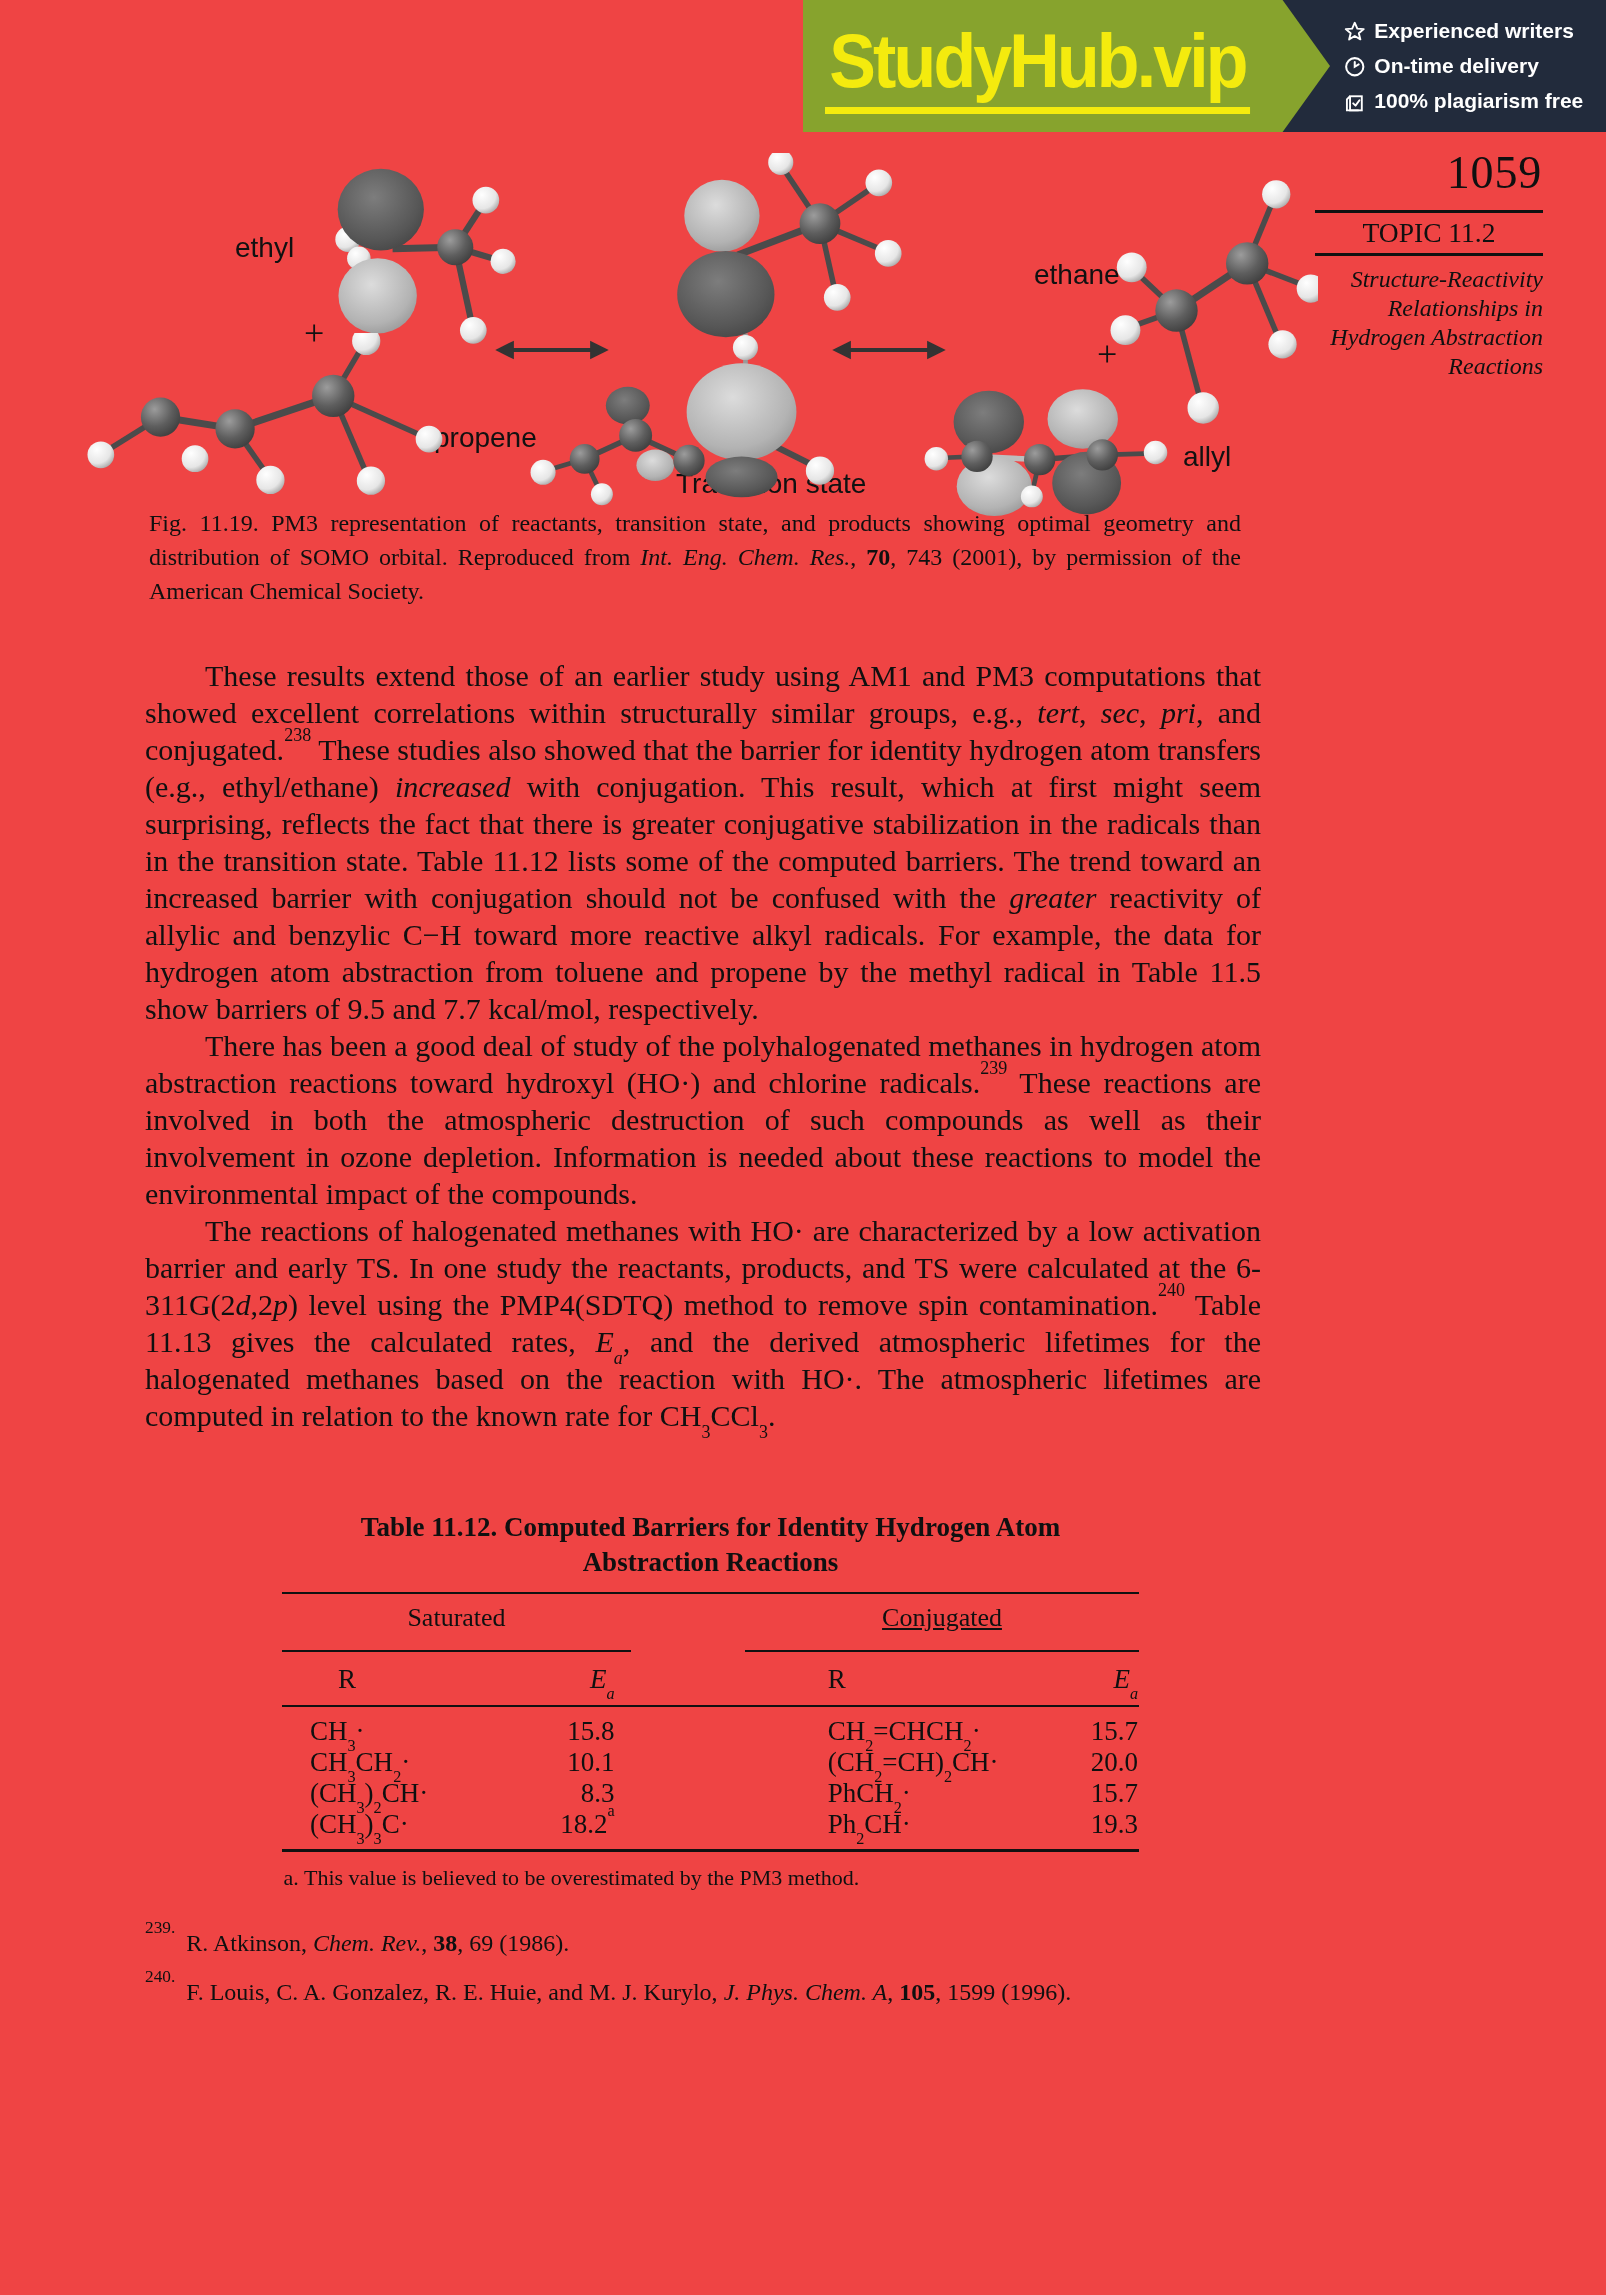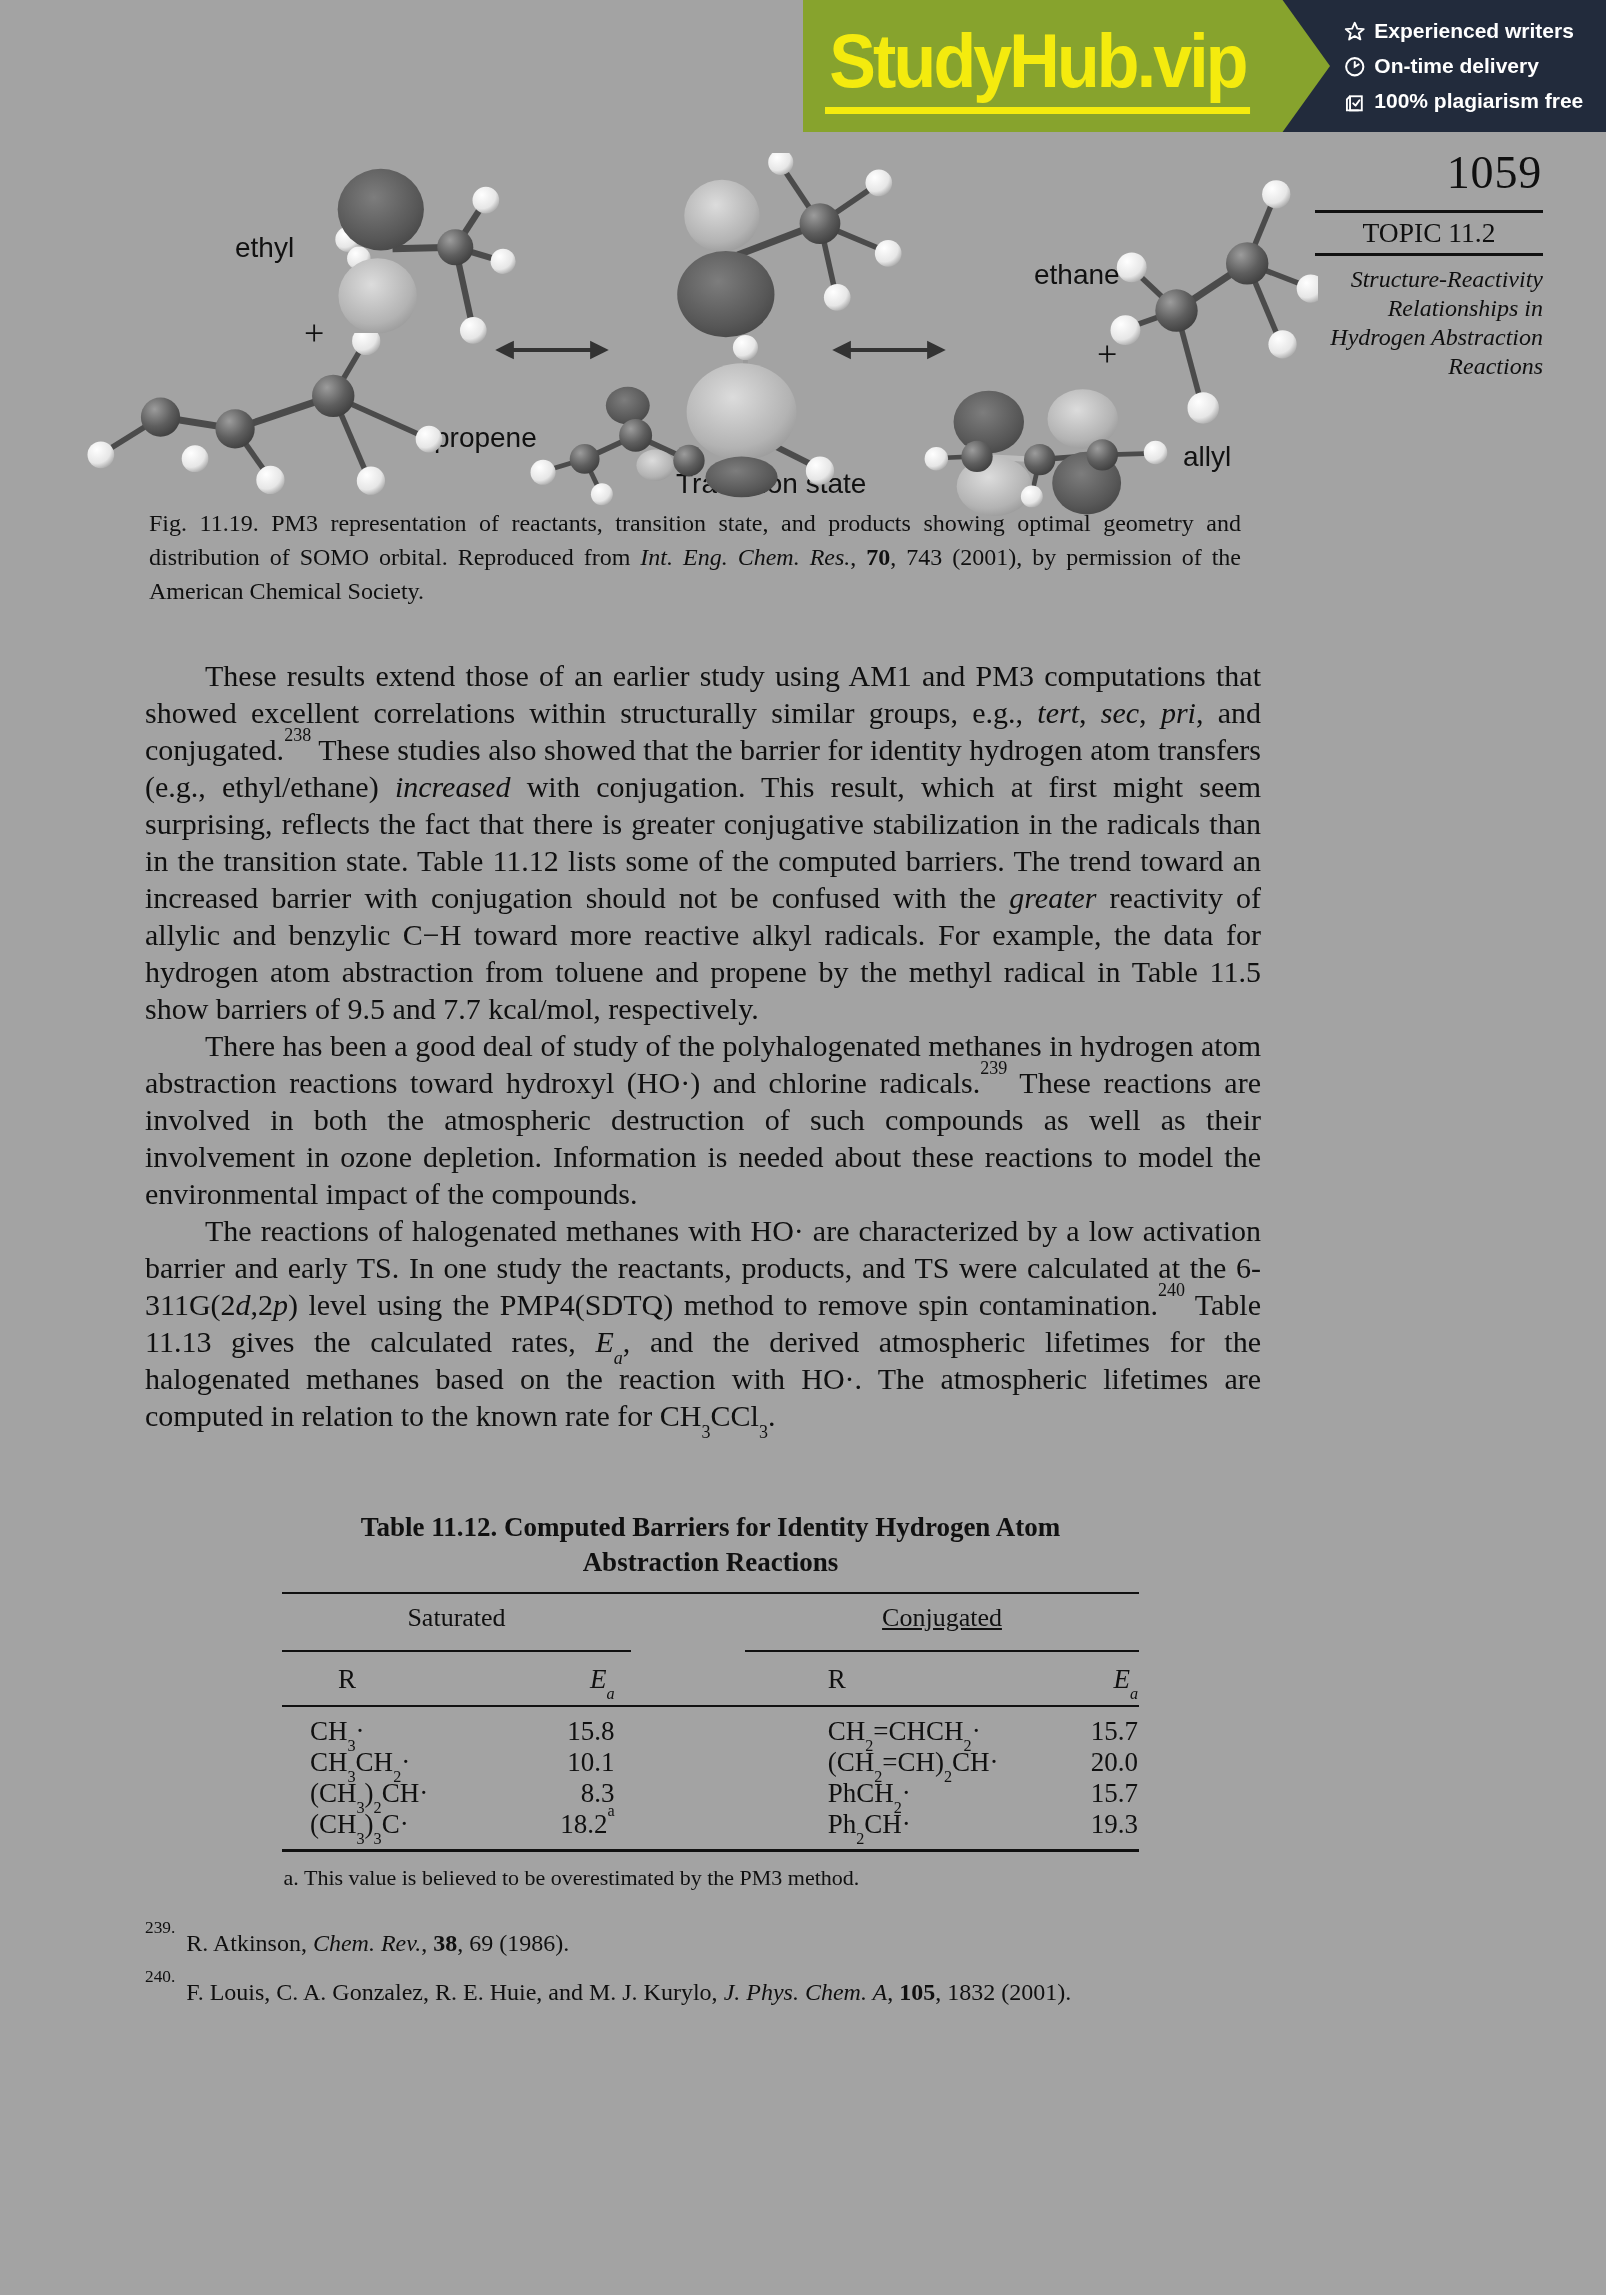--- a/index.html
+++ b/index.html
@@ -1,16 +1,16 @@
 <!DOCTYPE html>
 <html style="font-size:12.6px"><head>
 <meta charset="utf-8">
 <style>
   html,body{margin:0;padding:0;background:#ffffff;}
-  .page{position:relative;width:1607px;height:2295px;background:#a3a3a3;overflow:hidden;
+  .page{position:relative;width:1607px;height:2295px;background:#ef4444;overflow:hidden;
         font-family:"Liberation Serif","DejaVu Serif",serif;color:#101010;}
   .abs{position:absolute;}
   .sans{font-family:"Liberation Sans","DejaVu Sans",sans-serif;}
   .it{font-style:italic;}
   .bd{font-weight:bold;}
   sup{font-size:60%;position:relative;top:-0.45em;line-height:0;}
   sub{font-size:60%;position:relative;top:0.28em;line-height:0;}
 
   
   .banner{left:803px;top:0;width:804px;height:132px;background:#222b3c;}
@@ -308,18 +308,18 @@
     </div>
     <div class="trule thick" style="top:339px"></div>
     <div class="tfoot">a. This value is believed to be overestimated by the PM3 method.</div>
   </div>
 
   <div class="refs abs">
     <div class="ref">
       <sup class="refnum">239.</sup><span class="reftext"><span>R. Atkinson, </span><span class="it">Chem. Rev.</span><span>, </span><span class="bd">38</span><span>, 69 (1986).</span></span>
     </div>
     <div class="ref">
-      <sup class="refnum">240.</sup><span class="reftext"><span>F. Louis, C. A. Gonzalez, R. E. Huie, and M. J. Kurylo, </span><span class="it">J. Phys. Chem. A</span><span>, </span><span class="bd">105</span><span>, 1832 (2001).</span></span>
+      <sup class="refnum">240.</sup><span class="reftext"><span>F. Louis, C. A. Gonzalez, R. E. Huie, and M. J. Kurylo, </span><span class="it">J. Phys. Chem. A</span><span>, </span><span class="bd">105</span><span>, 1599 (1996).</span></span>
     </div>
   </div>
 
 </div>
 
 
 </body></html>

